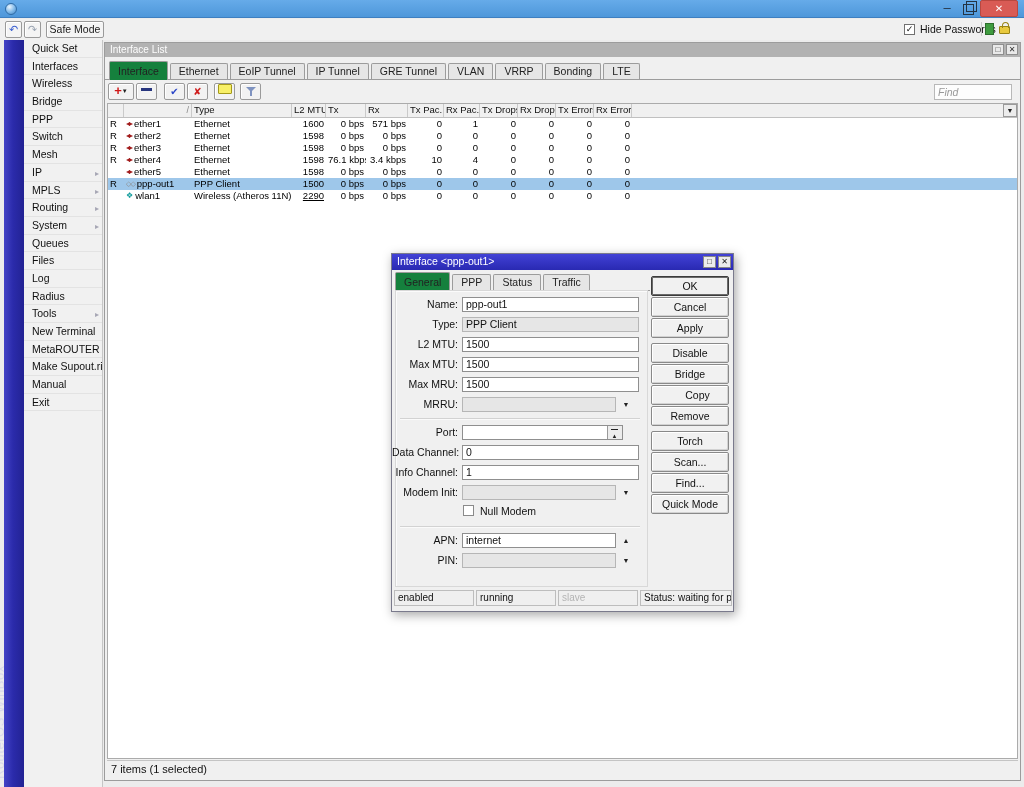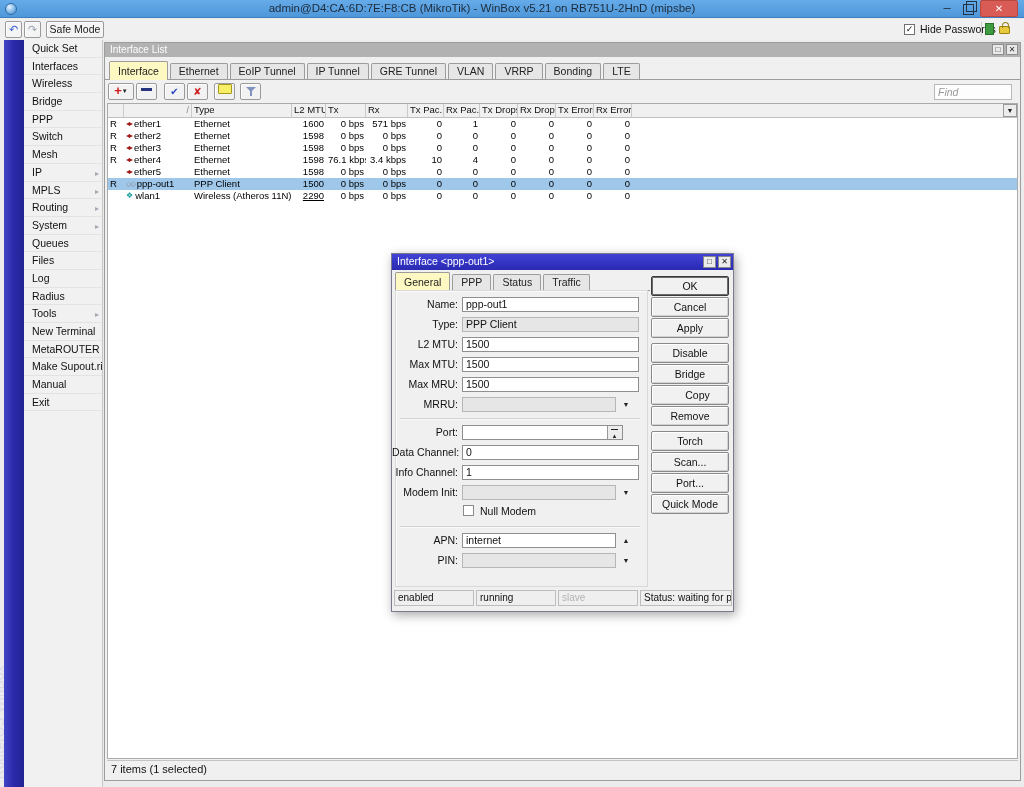--- a/index.html
+++ b/index.html
@@ -49,21 +49,21 @@
   .window{position:absolute;left:104px;top:42px;width:917px;height:739px;background:#f0f0f0;
           border:1px solid #9c9c9c;box-sizing:border-box;}
   .w-titlebar{height:14px;background:#b2b2b2;color:#fdfdfd;font-size:10px;line-height:14px;padding-left:5px;position:relative;}
   .w-btn{position:absolute;top:1px;width:12px;height:11px;background:#e9e9e9;border:1px solid #8e8e8e;
          box-sizing:border-box;text-align:center;line-height:9px;font-size:8px;color:#333;}
   .w-max{right:16px;} .w-close{right:2px;}
   .w-tabs{position:absolute;left:0;right:0;top:17px;height:20px;display:flex;align-items:flex-end;
           padding-left:4px;border-bottom:1px solid #9c9c9c;box-sizing:border-box;}
   .tab{height:16px;line-height:15px;padding:0 8px;font-size:10.5px;background:#e6e6e6;border:1px solid #9c9c9c;
        border-bottom:none;border-radius:2px 2px 0 0;margin-right:2px;color:#222;box-sizing:border-box;white-space:nowrap;cursor:default;}
-  .tab.active{height:19px;line-height:18px;background:#fef9c3;margin-bottom:-1px;}
+  .tab.active{height:19px;line-height:18px;background:#15803d;margin-bottom:-1px;}
   .w-toolbar{position:absolute;left:0;right:0;top:38px;height:21px;}
   .wt-btn{position:absolute;top:2px;width:21px;height:17px;background:#f2f2f2;border:1px solid #9a9a9a;border-radius:2px;
           box-shadow:inset 1px 1px 0 #fff;box-sizing:border-box;text-align:center;line-height:14px;}
   .b-add{left:3px;width:26px;} .b-rem{left:31px;} .b-ena{left:59px;} .b-dis{left:82px;} .b-com{left:109px;} .b-fil{left:135px;}
   .plus-g{color:#d01616;font-weight:bold;font-size:13px;line-height:13px;} .caret-g{color:#222;font-size:6px;vertical-align:2px;}
   .minus-g{display:inline-block;width:11px;height:3px;background:#27357e;margin-bottom:4px;}
   .check-g{color:#2a46c8;font-size:10px;} .cross-g{color:#cf1d1d;font-size:10px;font-weight:bold;}
   .comment-g{display:inline-block;width:12px;height:8px;background:#f7ef67;border:1px solid #a59a1a;border-radius:1px;margin-bottom:2px;}
   .funnel{display:inline-block;position:relative;width:12px;height:12px;margin-top:2px;}
   .funnel::before{content:"";position:absolute;left:1px;top:1px;width:0;height:0;
@@ -118,21 +118,20 @@
   .d-button.default{border-color:#3c3c3c;box-shadow:inset 0 0 0 1px #6a6a6a;}
   .d-status-cell{position:absolute;top:336px;height:16px;border:1px solid #bdbdbd;box-sizing:border-box;
                  font-size:10px;line-height:14px;padding-left:3px;background:#efefef;color:#111;white-space:nowrap;overflow:hidden;}
   .d-status-cell.muted{color:#b4b4b4;}
 </style>
 </head>
 <body>
 
 <div class="titlebar">
   <div class="app-icon"></div>
-  <div class="title-text">admin@D4:CA:6D:7E:F8:CB (MikroTik) - WinBox v5.21 on RB751U-2HnD (mipsbe)</div>
   <div class="win-min">–</div>
   <div class="win-max"></div>
   <div class="win-close">✕</div>
 </div>
 
 <div class="toolbar">
   <div class="tb-btn undo-b"><span>↶</span></div>
   <div class="tb-btn redo-b"><span>↷</span></div>
   <div class="tb-btn safe-b">Safe Mode</div>
   <div class="cb hidepw-cb"><span>✓</span></div>
@@ -368,19 +367,19 @@
     <div class="f-arrow" style="top: 299px;">▼</div>
     <div class="d-button default" style="top: 22px;">OK</div>
     <div class="d-button" style="top: 43px;">Cancel</div>
     <div class="d-button" style="top: 64px;">Apply</div>
     <div class="d-button" style="top: 89px;">Disable</div>
     <div class="d-button" style="top: 110px;">Bridge</div>
     <div class="d-button" style="top: 131px; padding-left: 15px;">Copy</div>
     <div class="d-button" style="top: 152px;">Remove</div>
     <div class="d-button" style="top: 177px;">Torch</div>
     <div class="d-button" style="top: 198px;">Scan...</div>
-    <div class="d-button" style="top: 219px;">Port...</div>
+    <div class="d-button" style="top: 219px;">Find...</div>
     <div class="d-button" style="top: 240px;">Quick Mode</div>
     <div class="d-status-cell" style="left: 2px; width: 80px;">enabled</div>
     <div class="d-status-cell" style="left: 84px; width: 80px;">running</div>
     <div class="d-status-cell muted" style="left: 166px; width: 80px;">slave</div>
     <div class="d-status-cell" style="left: 248px; width: 92px;">Status: waiting for pac...</div>
   </div>
 
 </body></html>

